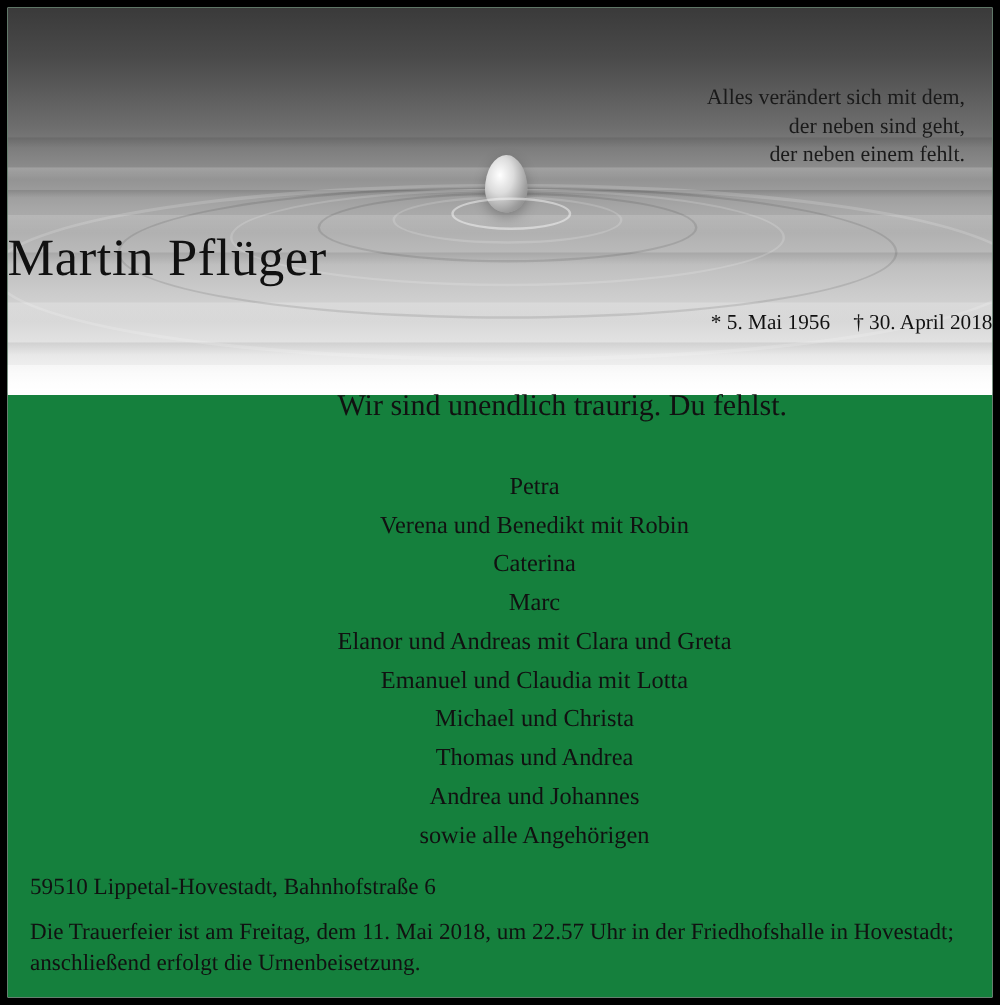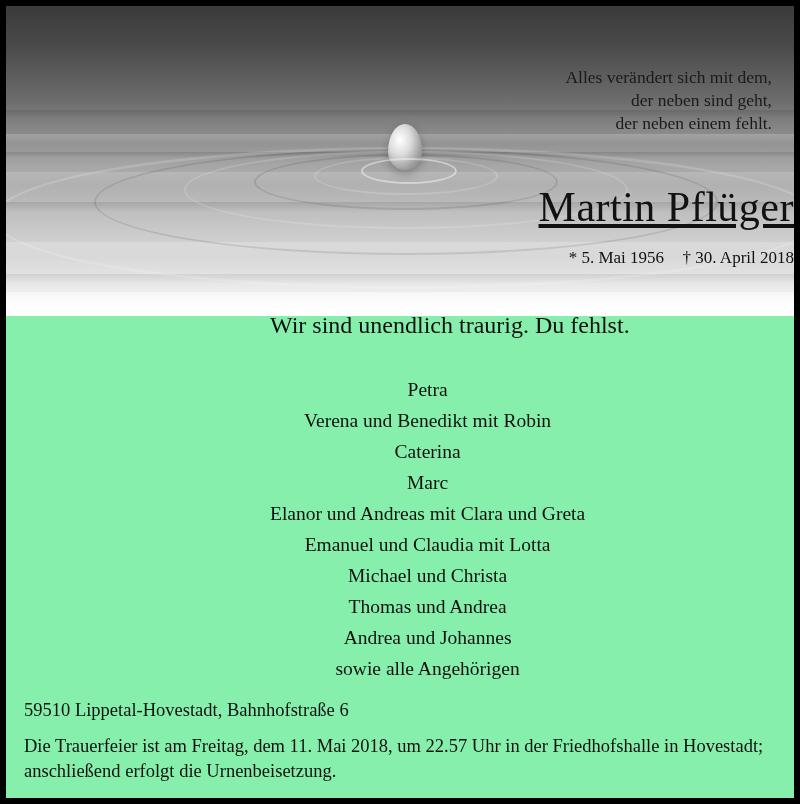--- a/index.html
+++ b/index.html
@@ -16,21 +16,21 @@
     height: 804px;
     background: #ffffff;
     box-sizing: border-box;
     border: 6px solid #000000;
     overflow: hidden;
   }
   .inner {
     position: relative;
     width: 100%;
     height: 100%;
-    background: #86efac;
+    background: #15803d;
     overflow: hidden;
   }
 
   
   .photo-band {
     position: absolute;
     left: 0;
     top: 0;
     width: 100%;
     height: 310px;
@@ -105,27 +105,26 @@
     line-height: 23px;
     font-family: "Liberation Serif", serif;
   }
 
   
   .name {
     position: absolute;
     left: 0;
     right: 0;
     top: 176px;
-    text-align: right;
+    text-align: left;
     font-size: 42px;
     line-height: 50px;
     color: #111111;
     font-family: "Liberation Serif", serif;
     letter-spacing: 0.5px;
-    text-decoration: underline;
   }
   .dates {
     position: absolute;
     left: 0;
     right: 0;
     top: 242px;
     text-align: right;
     font-size: 17px;
     color: #111111;
     font-family: "Liberation Serif", serif;

